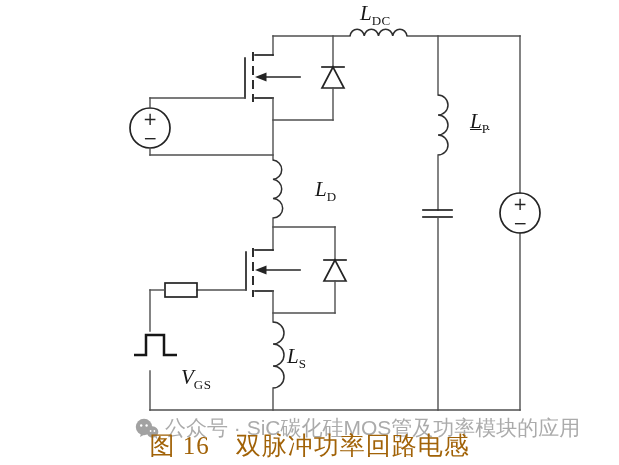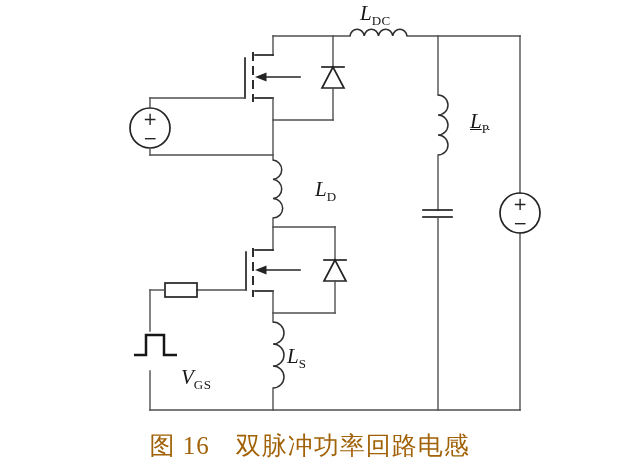--- a/index.html
+++ b/index.html
@@ -133,16 +133,29 @@
   <div class="comp-label" style="left:470px;top:109px;text-decoration:underline;">
     <span class="main">L</span><span class="sub">P</span>
   </div>
   <div class="comp-label" style="left:287px;top:344px;">
     <span class="main">L</span><span class="sub">S</span>
   </div>
   <div class="comp-label" style="left:181px;top:341px;margin-top:24px;">
     <span class="main">V</span><span class="sub">GS</span>
   </div>
 
+  <div class="watermark">
+    <svg width="25" height="24" viewBox="0 0 25 24" style="flex:none;margin-top:3px;">
+      <circle cx="9" cy="9" r="8.2" fill="#a2a2a2"></circle>
+      <circle cx="6.2" cy="7.5" r="1.2" fill="#ffffff"></circle>
+      <circle cx="11.6" cy="7.5" r="1.2" fill="#ffffff"></circle>
+      <polygon points="6,15.5 5,19 9.5,16.5" fill="#a2a2a2"></polygon>
+      <circle cx="17.5" cy="14" r="5.8" fill="#a2a2a2"></circle>
+      <circle cx="15.6" cy="13" r="0.9" fill="#ffffff"></circle>
+      <circle cx="19.4" cy="13" r="0.9" fill="#ffffff"></circle>
+      <polygon points="20,19 22.5,21.5 21.5,17.5" fill="#a2a2a2"></polygon>
+    </svg>
+    <span>公众号 · SiC碳化硅MOS管及功率模块的应用</span>
+  </div>
 
   <div class="caption">图 16　双脉冲功率回路电感</div>
 
 </div>
 
 </body></html>

